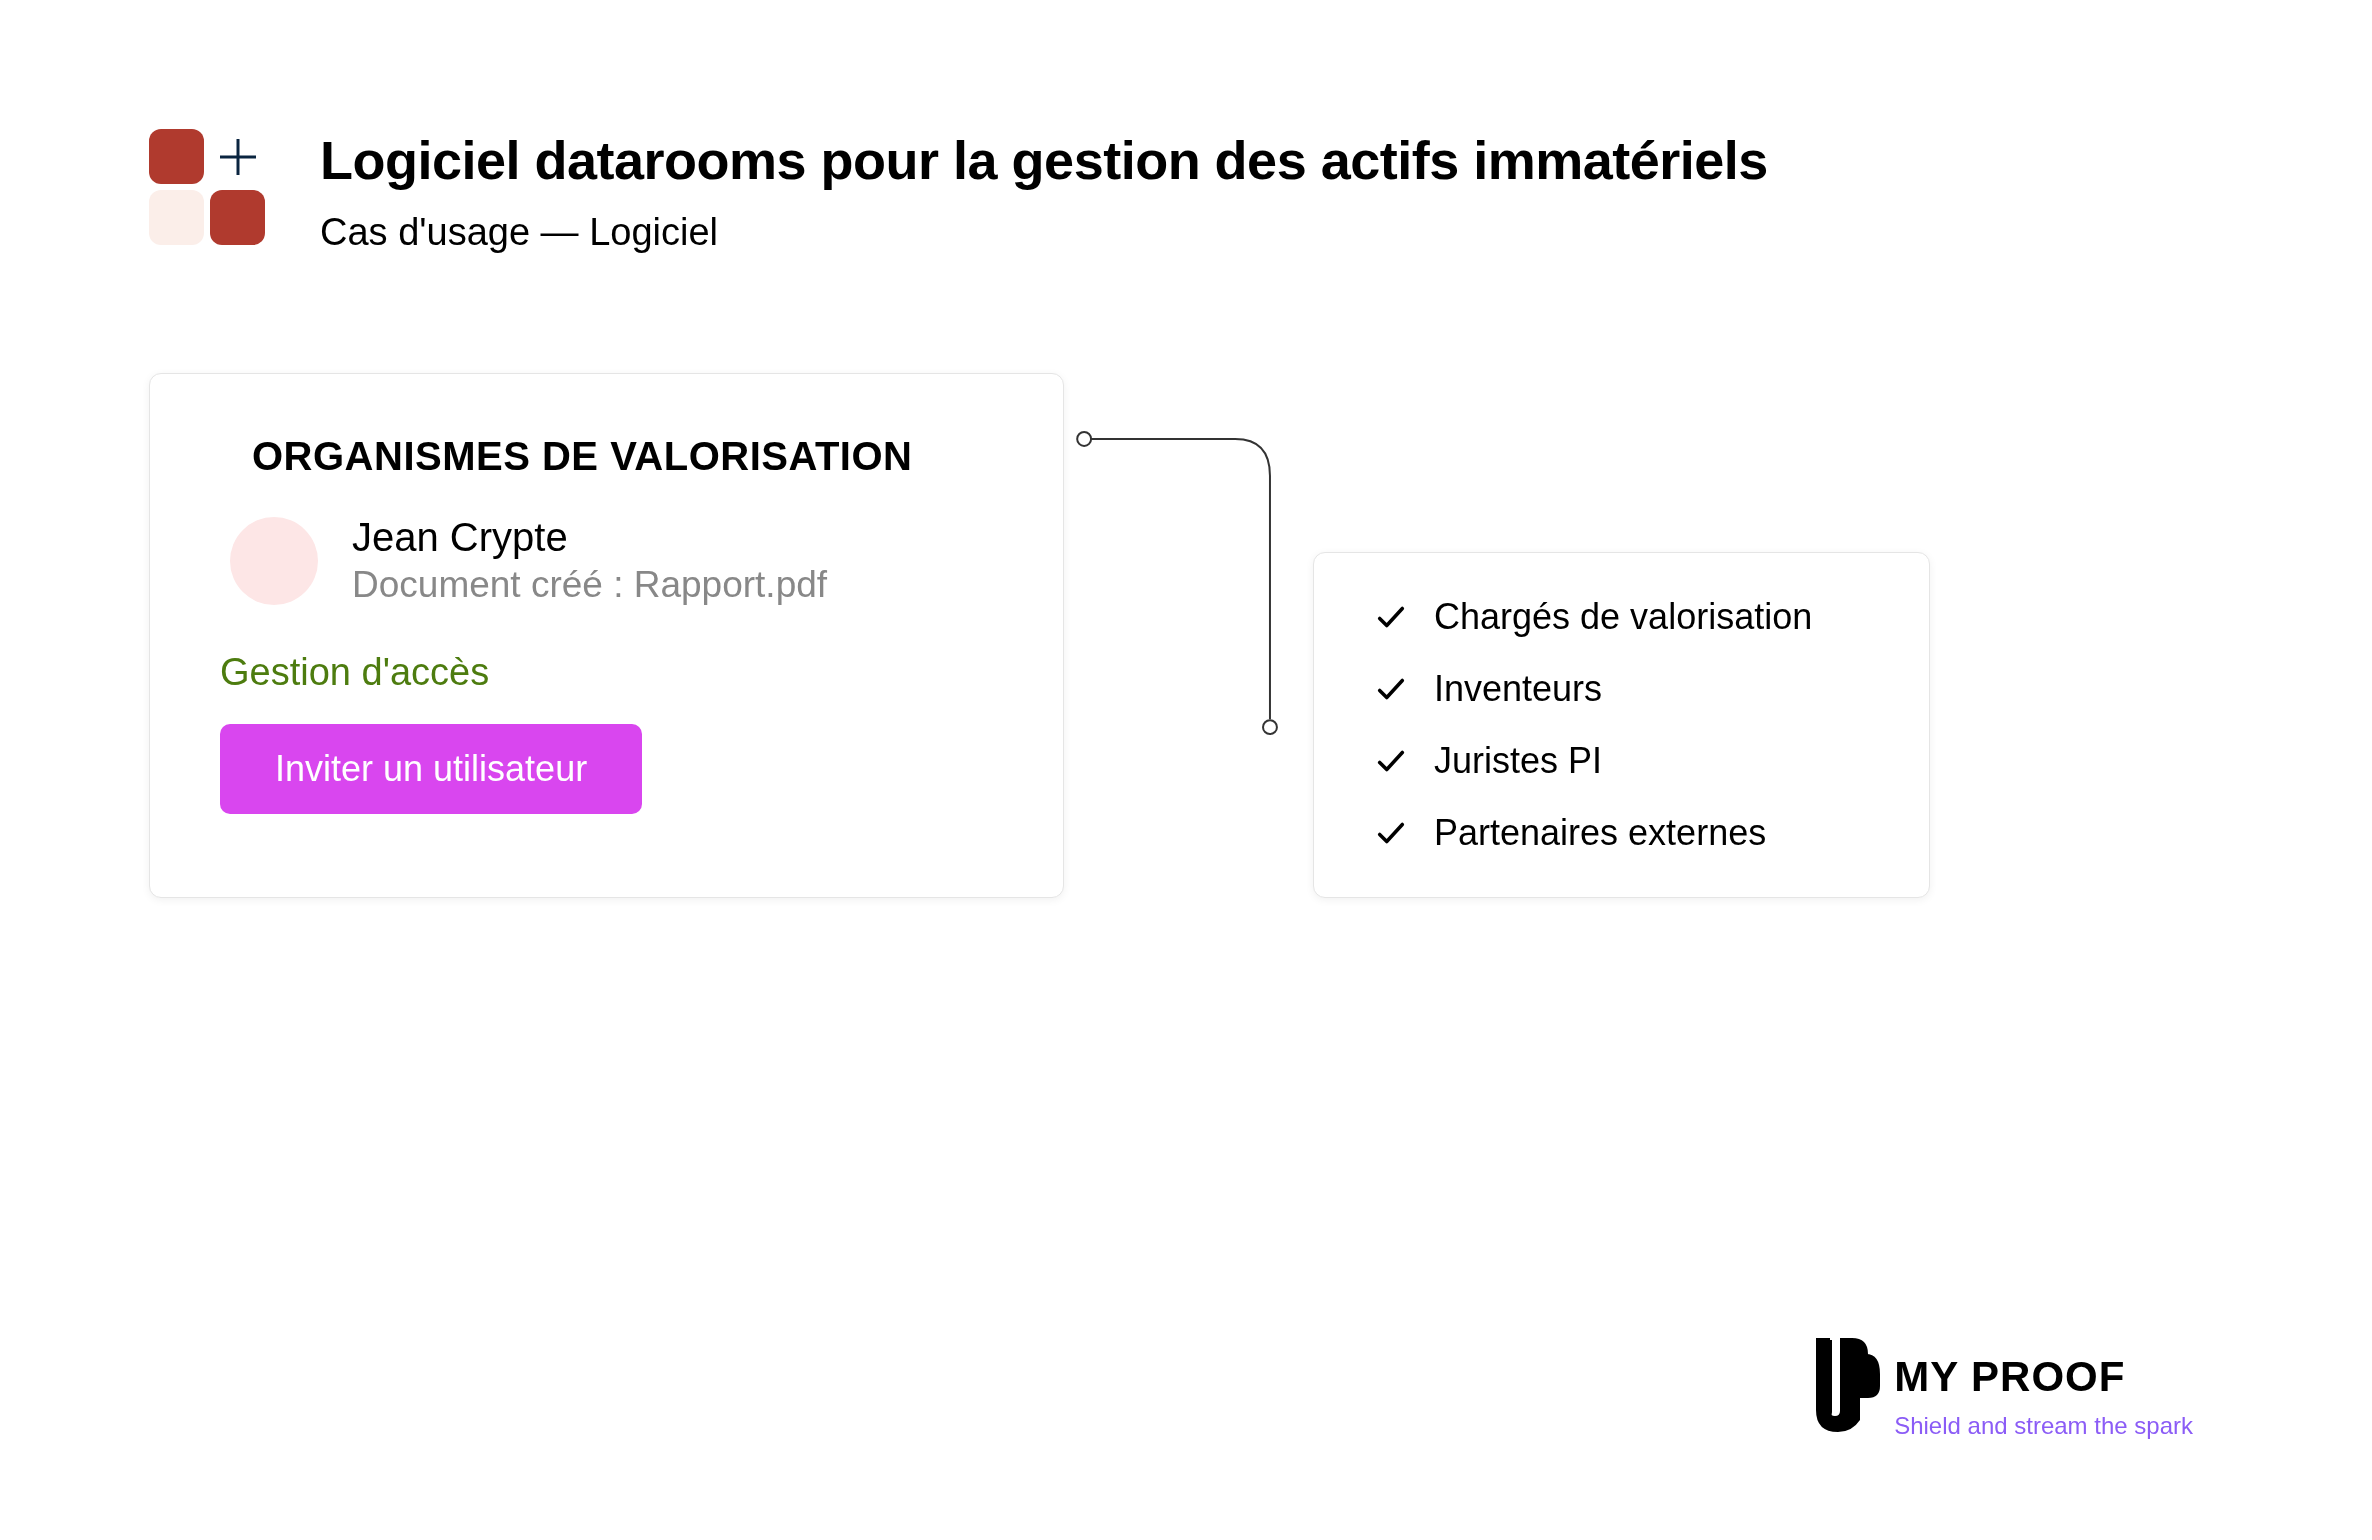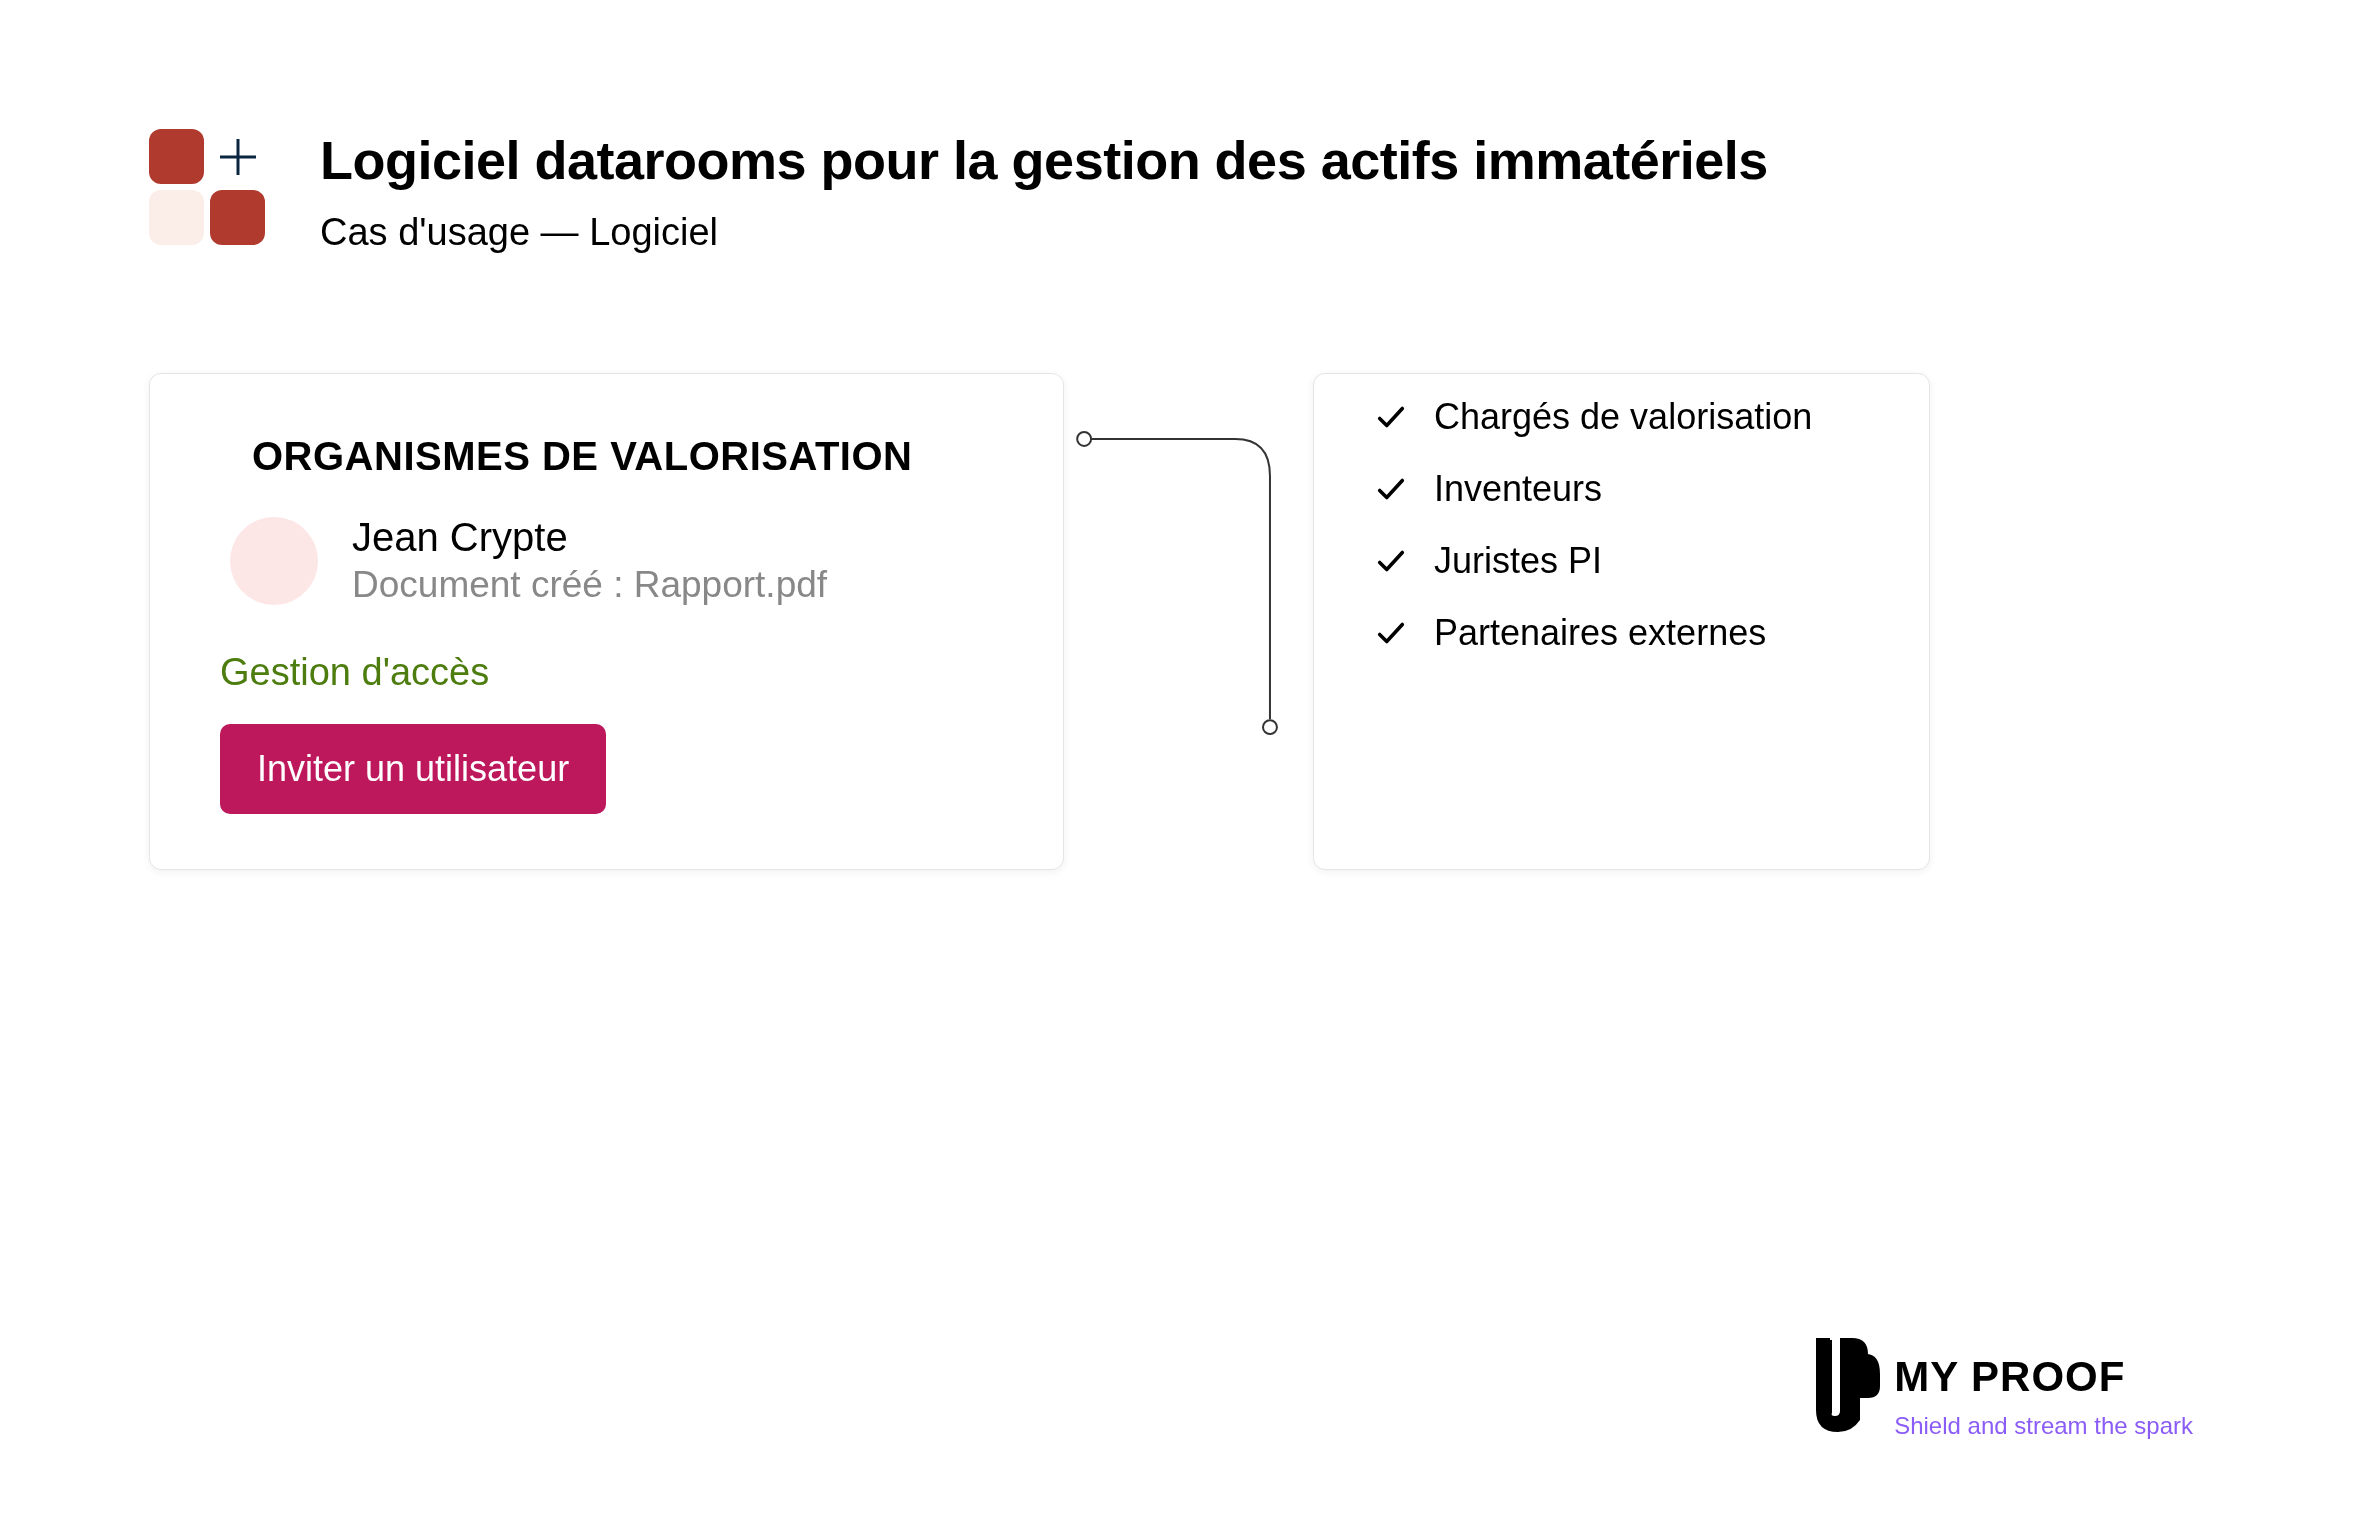--- a/index.html
+++ b/index.html
@@ -133,33 +133,34 @@
     }
     
     .access-label {
       font-size: 38px;
       font-weight: 400;
       color: #4d7c0f;
       margin-bottom: 30px;
     }
     
     .invite-button {
-      background: #be185d;
+      background: #d946ef;
       color: #ffffff;
       border: none;
       border-radius: 10px;
-      padding: 24px 37px;
+      padding: 24px 55px;
       font-size: 36px;
       font-weight: 400;
       cursor: pointer;
     }
     
     .card-right {
       width: 617px;
-      padding: 22px 60px;
+      padding: 43px 60px;
+      margin-top: 179px;
     }
     
     .check-list {
       display: flex;
       flex-direction: column;
       gap: 30px;
     }
     
     .check-item {
       display: flex;

